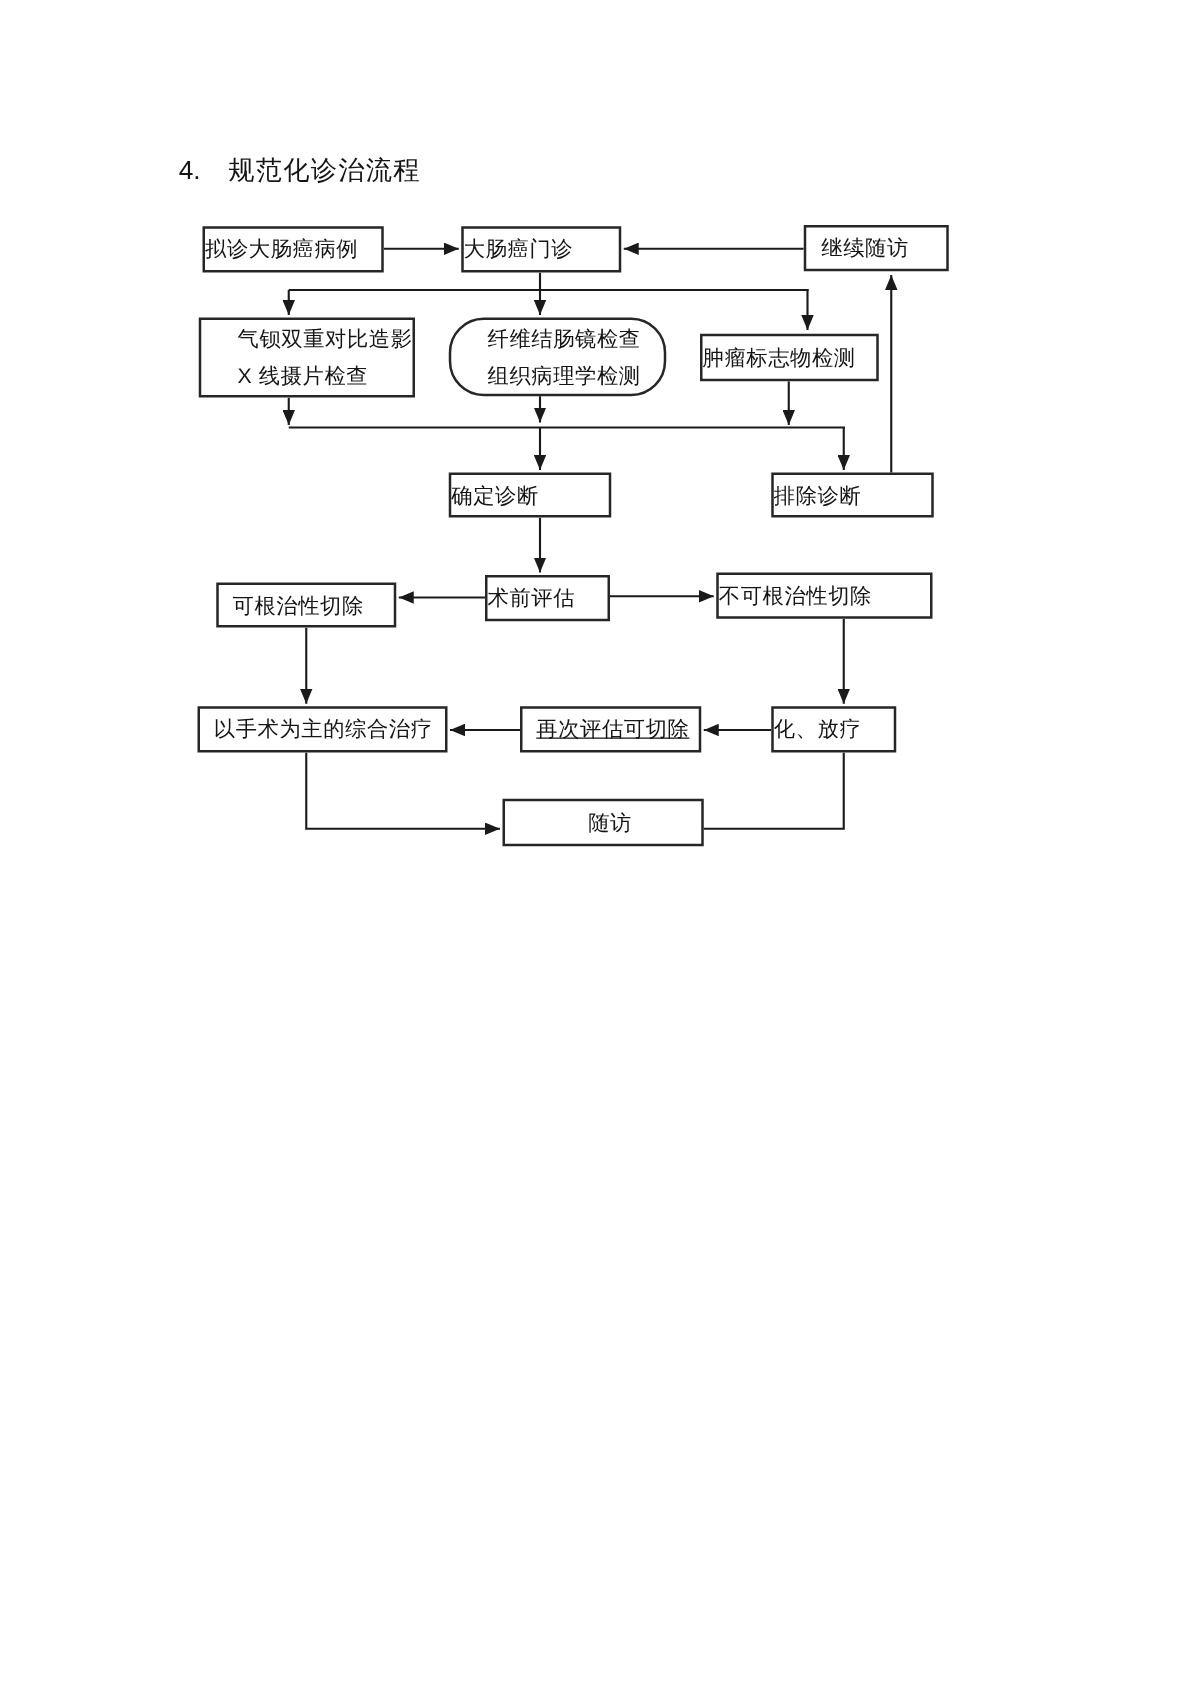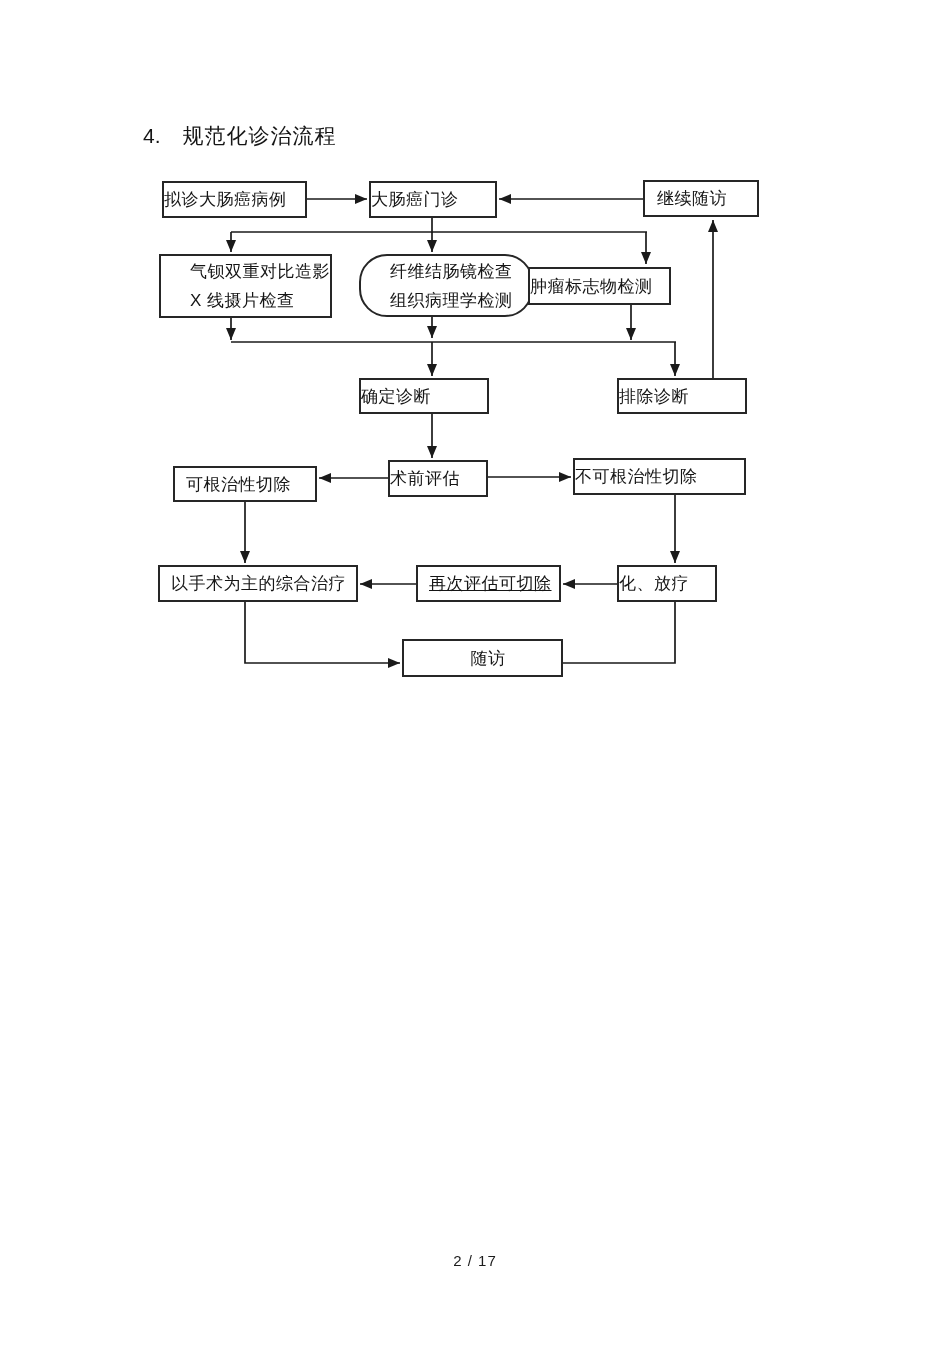--- a/index.html
+++ b/index.html
@@ -108,21 +108,21 @@
     <div class="node two" style="left:159px; top:254px; width:173px; height:64px;">
       <span>气钡双重对比造影</span>
       <span>X 线摄片检查</span>
     </div>
 
     <div class="node two" style="left:359px; top:254px; width:174px; height:63px;border-radius:28px;">
       <span>纤维结肠镜检查</span>
       <span>组织病理学检测</span>
     </div>
 
-    <div class="node center" style="left:528px; top:267px; width:143px; height:38px;">
+    <div class="node center" style="left:560px; top:267px; width:143px; height:38px;">
       <span>肿瘤标志物检测</span>
     </div>
 
     <div class="node center" style="left:359px; top:378px; width:130px; height:36px;">
       <span>确定诊断</span>
     </div>
 
     <div class="node center" style="left:617px; top:378px; width:130px; height:36px;">
       <span>排除诊断</span>
     </div>
@@ -150,15 +150,14 @@
     <div class="node center" style="left:617px; top:565px; width:100px; height:37px;">
       <span>化、放疗</span>
     </div>
 
     <div class="node leftpad" style="left:402px; top:639px; width:161px; height:38px;align-items:center;">
       <span>随访</span>
     </div>
 
   </div>
 
-  <div class="page-number">2 / 17</div>
 
 </div>
 
 </body></html>

